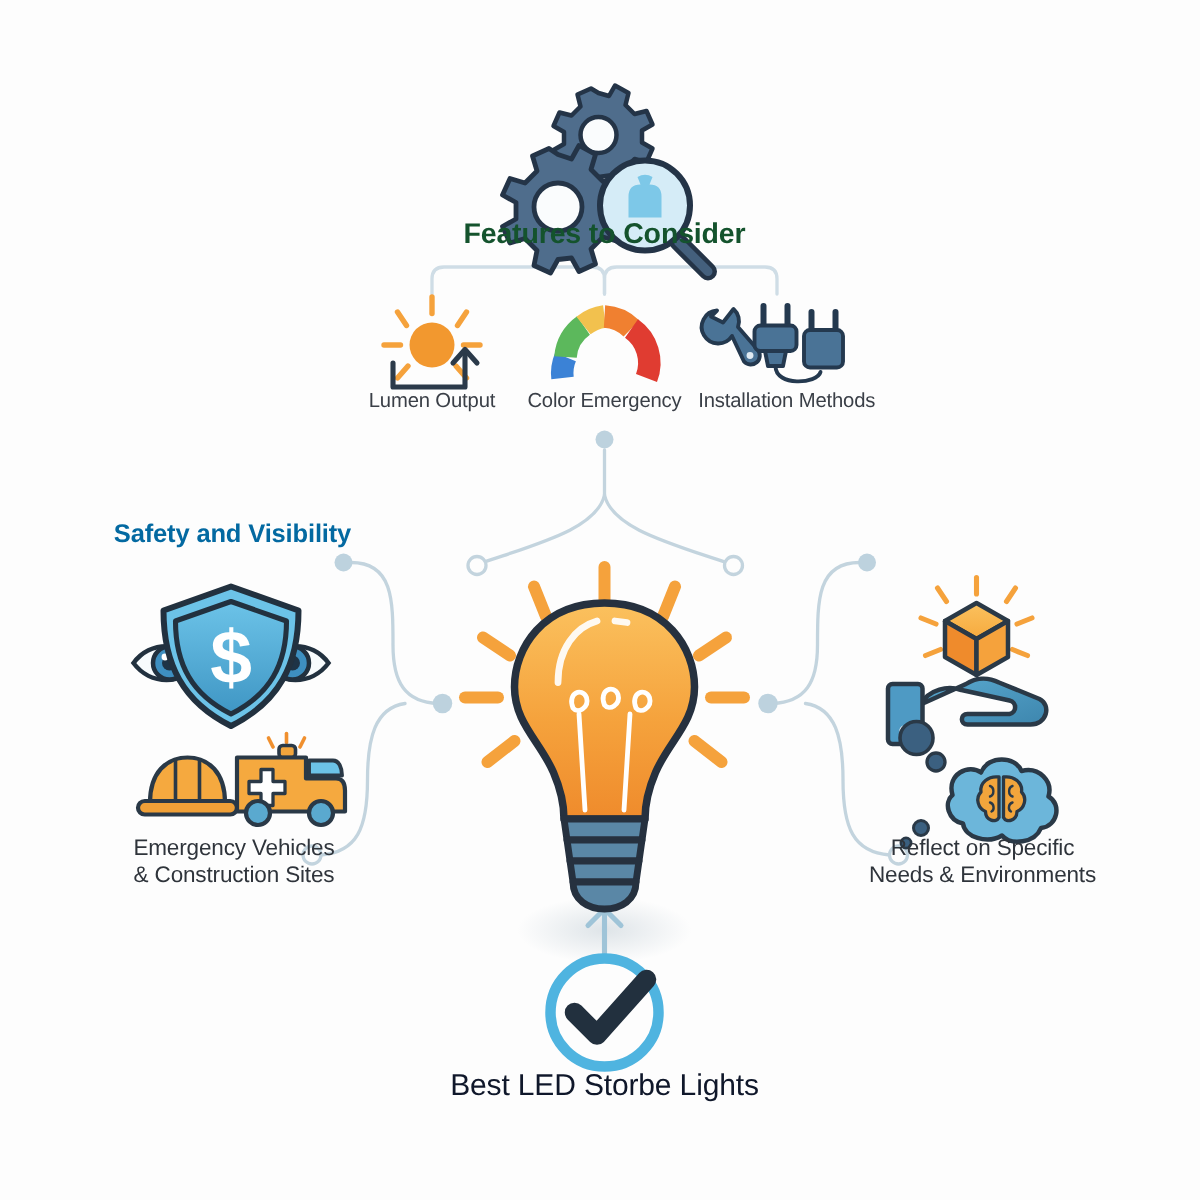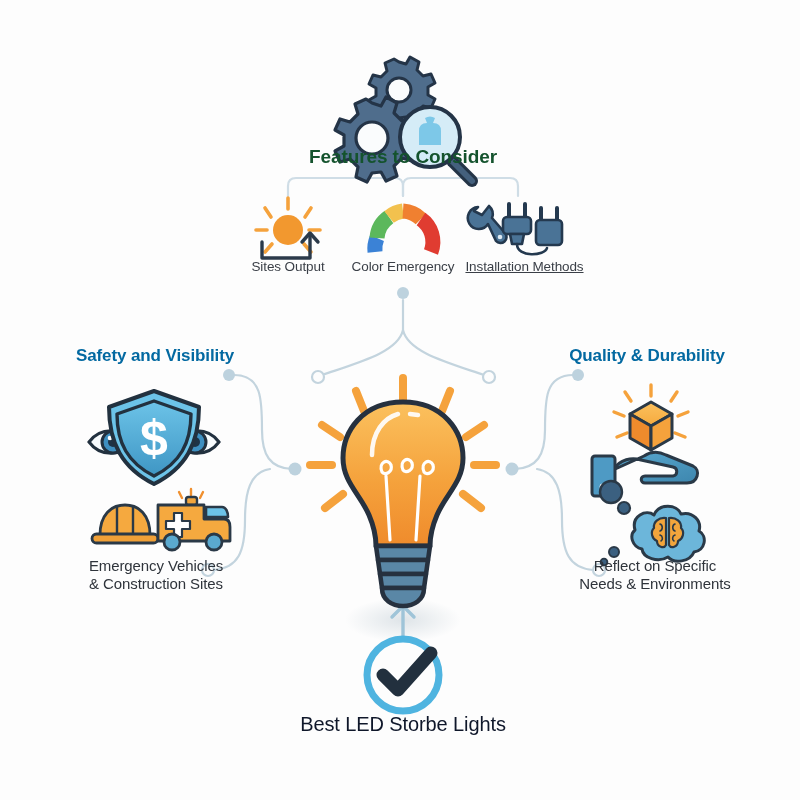--- a/index.html
+++ b/index.html
@@ -314,26 +314,25 @@
     </g>
 
     <g>
       <circle cx="403" cy="675" r="36" fill="none" stroke="#4fb4e0" stroke-width="7"></circle>
       <path d="M383 675 L398 690 L431 653" fill="none" stroke="#22303e" stroke-width="13" stroke-linecap="round" stroke-linejoin="round"></path>
     </g>
   </svg>
 
   <div class="label heading-main" style="left:253px; top:145px; width:300px;">Features to Consider</div>
 
-  <div class="label feature-label" style="left:223px; top:259px; width:130px;">Sites Output</div>
+  <div class="label feature-label" style="left:223px; top:259px; width:130px;">Lumen Output</div>
   <div class="label feature-label" style="left:343px; top:259px; width:120px;">Color Emergency</div>
-  <div class="label feature-label" style="left:453px; top:259px; width:143px;text-decoration:underline;">Installation Methods</div>
+  <div class="label feature-label" style="left:453px; top:259px; width:143px;">Installation Methods</div>
 
   <div class="label heading-side" style="left:60px; top:346px; width:190px;">Safety and Visibility</div>
   <div class="label caption" style="left:72px; top:557px; width:168px;">Emergency Vehicles
 &amp; Construction Sites</div>
 
-  <div class="label heading-side" style="left:552px; top:346px; width:190px;">Quality &amp; Durability</div>
   <div class="label caption" style="left:565px; top:557px; width:180px;">Reflect on Specific
 Needs &amp; Environments</div>
 
   <div class="label bottom-title" style="left:273px; top:712px; width:260px;">Best LED Storbe Lights</div>
 </div>
 
 </body></html>

